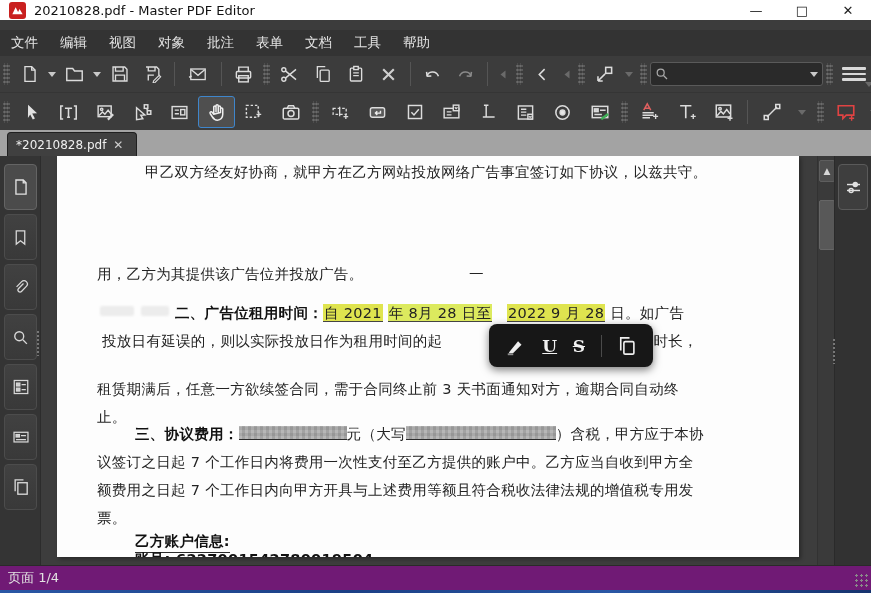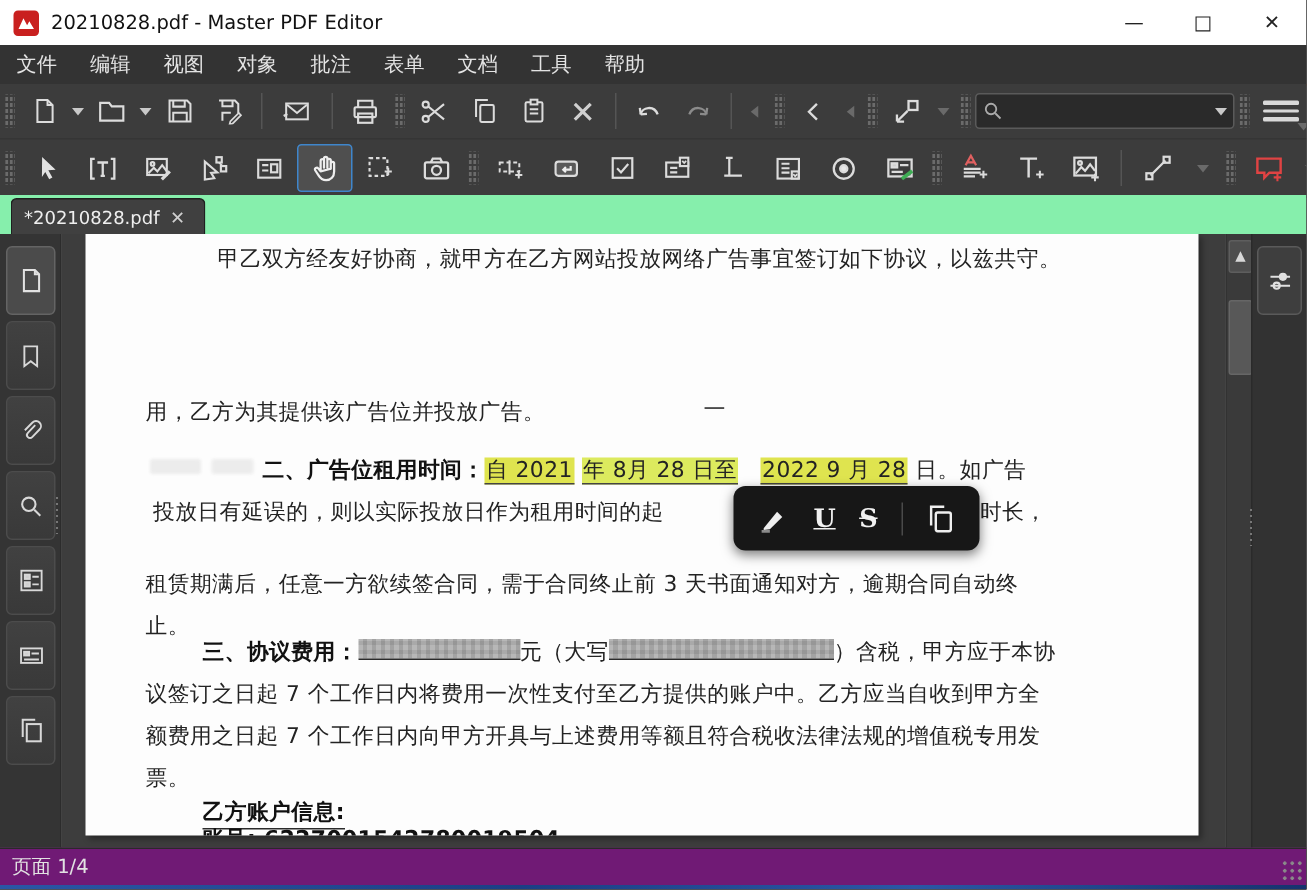--- a/index.html
+++ b/index.html
@@ -1,19 +1,19 @@
 <!DOCTYPE html>
 <html><head>
 <meta charset="utf-8">
 <style>
   html,body{margin:0;padding:0;background:#222;}
   #app{position:relative;width:871px;height:593px;font-family:"DejaVu Sans","Liberation Sans",sans-serif;
        overflow:hidden;background:#3c3c3c;user-select:none;}
   
-  .titlebar{position:absolute;left:0;top:0;width:871px;height:30px;background:#ffffff;display:flex;align-items:center;}
+  .titlebar{position:absolute;left:0;top:0;width:871px;height:20px;background:#ffffff;display:flex;align-items:center;}
   .applogo{width:17px;height:17px;margin-left:9px;border-radius:3px;background:#c9201f;position:relative;flex:0 0 auto;}
   .applogo svg{position:absolute;left:1px;top:1px;}
   .titletext{margin-left:8px;font-size:13px;color:#111;}
   .wincontrols{margin-left:auto;display:flex;height:30px;}
   .winbtn{width:46px;height:30px;display:flex;align-items:center;justify-content:center;font-size:13px;color:#222;}
   
   .menubar{position:absolute;left:0;top:30px;width:871px;height:26px;background:#333333;display:flex;align-items:center;
            border-bottom:1px solid #c2410c;}
   .menuitem{color:#e4e4e4;font-size:13.5px;padding:0 11px;height:26px;display:flex;align-items:center;}
   
@@ -31,21 +31,21 @@
   .t2-btn{width:37px;height:32px;display:flex;align-items:center;justify-content:center;flex:0 0 auto;border-radius:3px;}
   .t2-btn.active{background:#4f4f4f;border:1px solid #3f86cc;width:35px;height:30px;}
   .searchbox{width:163px;height:22px;background:#2a2a2a;border:1px solid #5a5a5a;border-radius:3px;
              display:flex;align-items:center;padding:0 4px;flex:0 0 auto;}
   .searchbox input{flex:1;background:transparent;border:none;outline:none;color:#ddd;font-size:12px;min-width:10px;
                    font-family:"DejaVu Sans",sans-serif;}
   .burger{display:flex;flex-direction:column;gap:3px;margin-left:6px;position:relative;width:24px;}
   .burger i{display:block;height:2.5px;background:#d9d9d9;border-radius:1px;}
   .burger .mini{position:absolute;right:-7px;bottom:-6px;}
   
-  .tabbar{position:absolute;left:0;top:130px;width:871px;height:26px;background:#86efac;}
+  .tabbar{position:absolute;left:0;top:130px;width:871px;height:26px;background:#a3a3a3;}
   .tab{position:absolute;left:7px;top:2px;height:24px;min-width:112px;background:#404040;border:1px solid #1f1f1f;border-bottom:none;
        border-radius:4px 4px 0 0;display:flex;align-items:center;padding:0 8px;color:#efefef;font-size:12px;gap:7px;}
   .tabclose{color:#cfcfcf;font-size:12px;font-weight:bold;}
   
   .main{position:absolute;left:0;top:156px;width:871px;height:409px;background:#a3a3a3;}
   .leftbar{position:absolute;left:0;top:0;width:40px;height:409px;background:#343434;border-right:1px solid #2c2c2c;}
   .sbtn{position:absolute;left:4px;width:31px;height:44px;background:linear-gradient(#414141,#393939);
         border:1px solid #4c4c4c;border-radius:4px;display:flex;align-items:center;justify-content:center;}
   .sbtn.active{background:#4b4b4b;border-color:#646464;}
   .splitdots{position:absolute;width:4px;height:26px;background-image:radial-gradient(#777 0.8px,transparent 1px);

